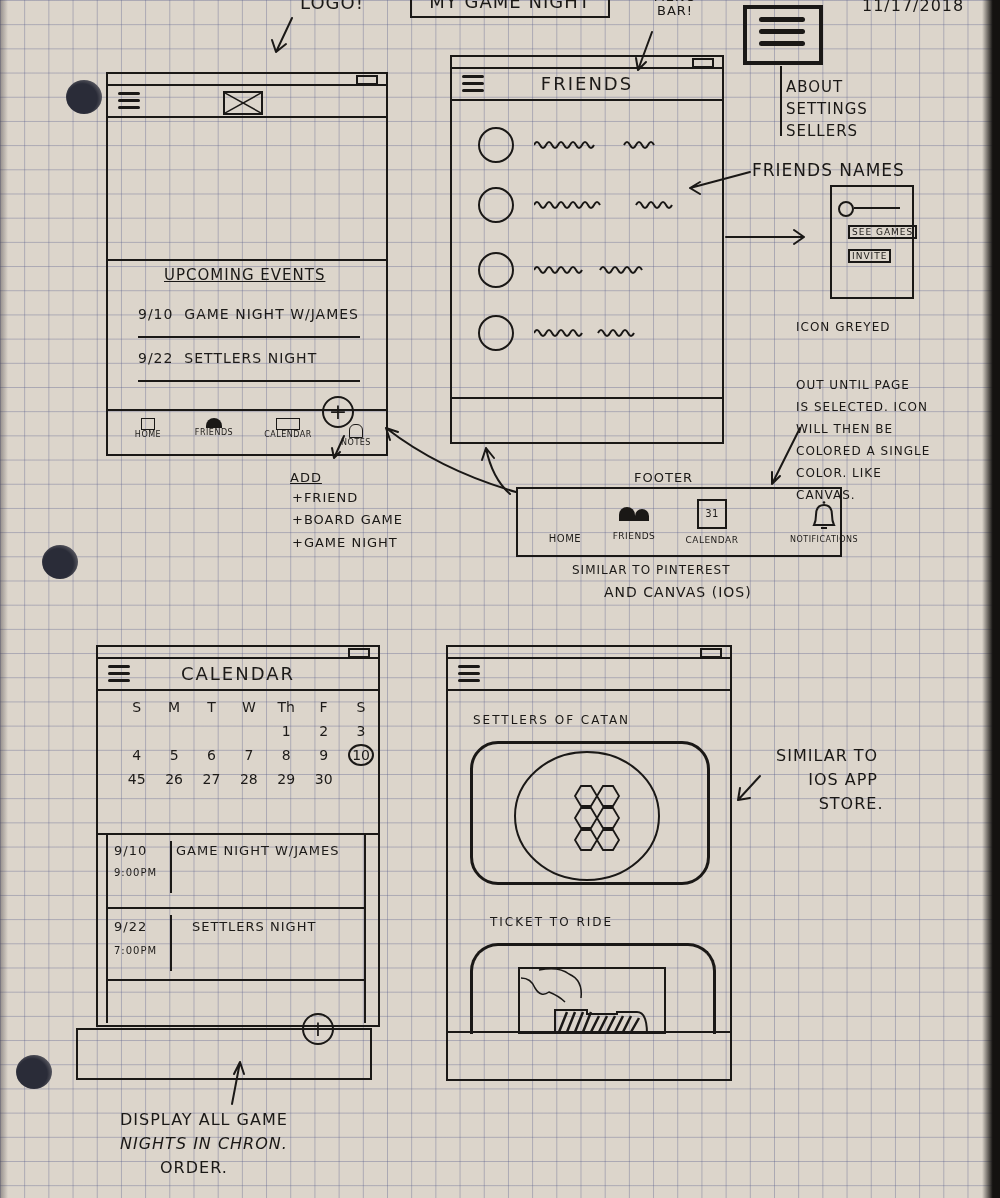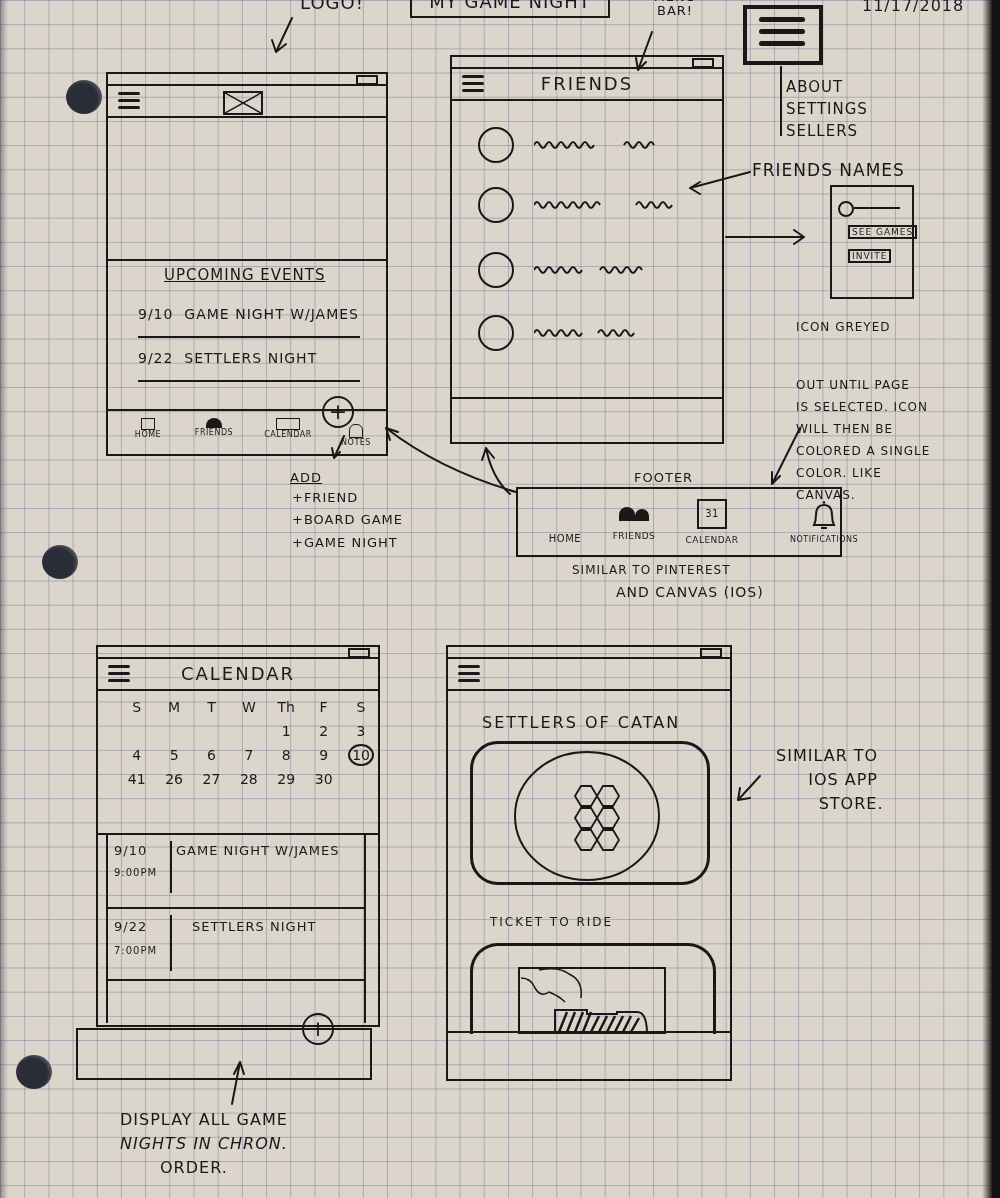--- a/index.html
+++ b/index.html
@@ -198,21 +198,21 @@
   <div class="footer-icon" style="left:236px;top:12px;width:76px;font-size:8px;margin-left:32px;">
     <svg width="32" height="28" viewBox="0 0 32 28">
         <path d="M6 24 Q8 20 8 14 Q8 4 16 4 Q24 4 24 14 Q24 20 26 24 Z" fill="none" stroke="#1a1816" stroke-width="2"></path>
         <line x1="13" y1="27" x2="19" y2="27" stroke="#1a1816" stroke-width="2"></line>
         <circle cx="16" cy="1.5" r="1.3" fill="#1a1816"></circle>
       </svg>
     <div style="margin-top:4px;">Notifications</div>
   </div>
 </div>
 <div class="hw" style="left:572px;top:563px;font-size:12px;">Similar to Pinterest</div>
-<div class="hw" style="left:604px;top:584px;font-size:14px;margin-left:12px;">and Canvas (iOS)</div>
+<div class="hw" style="left:604px;top:584px;font-size:14px;">and Canvas (iOS)</div>
 
 <div class="phone" style="left:96px;top:645px;width:280px;height:378px;">
   <div class="statusbar">
       <div class="battery"></div>
     </div>
   <div class="navbar">
     <div class="hamburger">
         <span></span>
         <span></span>
         <span></span>
@@ -241,21 +241,21 @@
     <div class="cal-row">
       <div class="cal-cell">4</div>
       <div class="cal-cell">5</div>
       <div class="cal-cell">6</div>
       <div class="cal-cell">7</div>
       <div class="cal-cell">8</div>
       <div class="cal-cell">9</div>
       <div class="cal-cell circled"><span>10</span></div>
     </div>
     <div class="cal-row">
-      <div class="cal-cell">41</div>
+      <div class="cal-cell">45</div>
       <div class="cal-cell">26</div>
       <div class="cal-cell">27</div>
       <div class="cal-cell">28</div>
       <div class="cal-cell">29</div>
       <div class="cal-cell">30</div>
       <div class="cal-cell"></div>
     </div>
   </div>
   <div class="sec-line" style="top:186px;"></div>
 
@@ -286,21 +286,21 @@
   <div class="statusbar">
       <div class="battery"></div>
     </div>
   <div class="navbar">
     <div class="hamburger">
         <span></span>
         <span></span>
         <span></span>
       </div>
   </div>
-  <div class="hw" style="left:34px;top:66px;font-size:16px;letter-spacing:2px;">Settlers of Catan</div>
+  <div class="hw" style="left:25px;top:66px;font-size:12px;letter-spacing:2px;">Settlers of Catan</div>
   <div class="market-card" style="left:22px;top:94px;width:234px;height:138px;">
     <svg width="234" height="138">
       <ellipse cx="114" cy="72" rx="72" ry="64" fill="none" stroke="#1a1816" stroke-width="2"></ellipse>
       <g fill="none" stroke="#1a1816" stroke-width="1.8">
         <polygon points="102,52 108,42 118,42 124,52 118,62 108,62"></polygon>
         <polygon points="124,52 130,42 140,42 146,52 140,62 130,62"></polygon>
         <polygon points="102,74 108,64 118,64 124,74 118,84 108,84"></polygon>
         <polygon points="124,74 130,64 140,64 146,74 140,84 130,84"></polygon>
         <polygon points="102,96 108,86 118,86 124,96 118,106 108,106"></polygon>
         <polygon points="124,96 130,86 140,86 146,96 140,106 130,106"></polygon>

